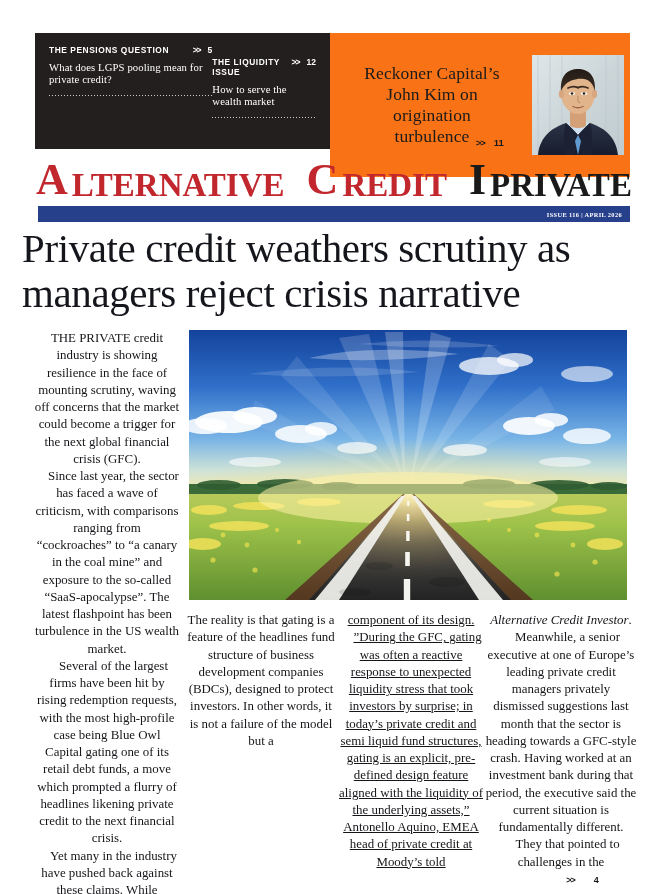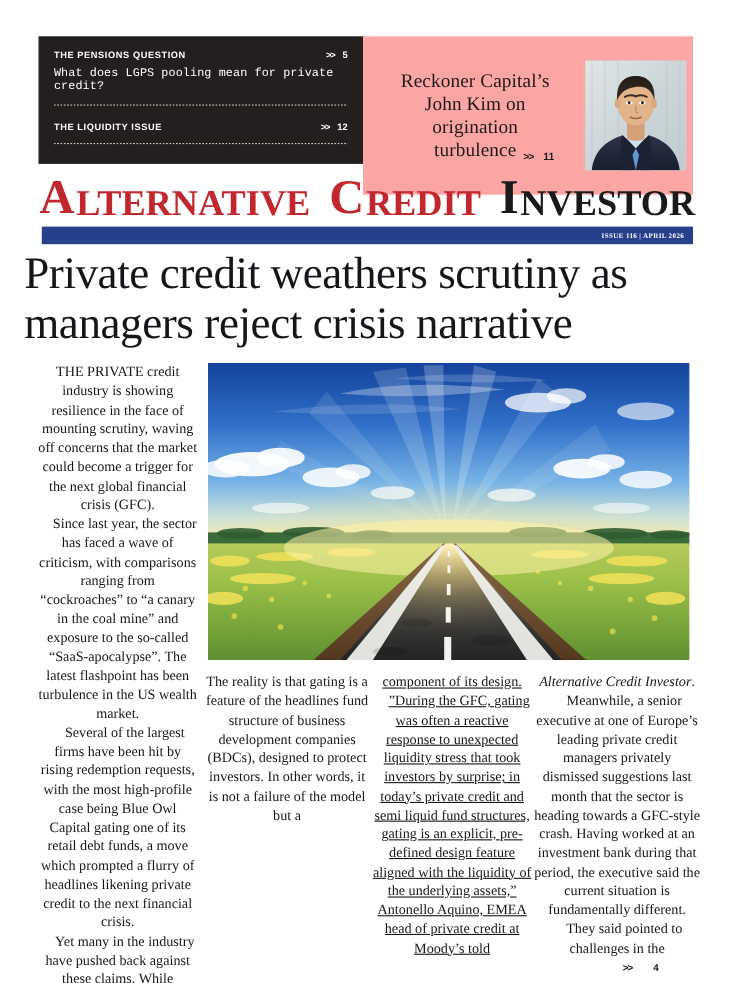--- a/index.html
+++ b/index.html
@@ -13,48 +13,48 @@
   .page{position:absolute;inset:0;width:665px;height:894px;background:#fff;}
 
   
   .teaser-strip{
     position:absolute;left:35px;top:33px;width:595px;height:116px;
     display:flex;
   }
   .teaser-dark{
     width:295px;height:116px;background:#231f1e;
     box-sizing:border-box;padding:12px 14px 0 14px;
-    display:flex;flex-direction:column;justify-content:flex-start;
+    display:flex;flex-direction:row;justify-content:flex-start;
   }
   .teaser-block{margin-bottom:2px;}
   .teaser-row{
     display:flex;align-items:baseline;justify-content:space-between;
     font-family:"Liberation Sans", sans-serif;
   }
   .kicker{
     color:#ffffff;font-size:8.4px;font-weight:bold;letter-spacing:.55px;
     text-transform:uppercase;font-family:"Liberation Sans", sans-serif;
   }
   .pagejump{
     display:flex;align-items:baseline;gap:7px;
     font-family:"Liberation Sans", sans-serif;
   }
   .jump-arrow{color:#ffffff;font-size:8.5px;font-weight:bold;letter-spacing:-1px;}
   .jump-num{color:#ffffff;font-size:8.5px;font-weight:bold;}
   .teaser-title{
     color:#ffffff;font-size:10.7px;margin-top:6px;
-    font-family:Liberation Mono, monospace;letter-spacing:.1px;
+    font-family:Liberation Serif, serif;letter-spacing:.1px;
   }
   .dotrule{
     margin-top:10px;height:1px;width:100%;
     background-image:linear-gradient(to right,#cfcbc8 0 1.2px,transparent 1.2px 3px);
     background-size:3px 1px;background-repeat:repeat-x;
   }
   .teaser-grey{
-    width:300px;height:144px;background:#fca5a5;
+    width:300px;height:144px;background:#f97316;
     display:flex;align-items:center;box-sizing:border-box;padding:0 6px 0 4px;
     position:relative;
     justify-content:space-between;
   }
   .promo-text{
     flex:1;text-align:center;color:#1a1a1a;
     font-family:"Liberation Serif", serif;
     font-size:17.5px;line-height:21px;letter-spacing:.1px;
     padding-right:2px;position:relative;
   }
@@ -157,20 +157,21 @@
       </div>
 
       <div class="teaser-block" style="margin-top:12px;">
         <div class="teaser-row">
           <span class="kicker">THE LIQUIDITY ISSUE</span>
           <span class="pagejump">
             <span class="jump-arrow">&gt;&gt;</span>
             <span class="jump-num">12</span>
           </span>
         </div>
+        <div class="teaser-title">How to serve the wealth market</div>
         <div class="dotrule"></div>
       </div>
 
     </div>
 
     <div class="teaser-grey">
       <div class="promo-text">
         <span>Reckoner Capital’s</span><br>
         <span>John Kim on</span><br>
         <span>origination</span><br>
@@ -237,21 +238,21 @@
   </div>
 
   <div class="masthead">
     <span class="mast-word mast-cap mast-red">A</span>
       <span class="mast-word mast-small mast-red">LTERNATIVE</span>
       <span style="display:inline-block;width:14px;"></span>
       <span class="mast-word mast-cap mast-red">C</span>
       <span class="mast-word mast-small mast-red">REDIT</span>
       <span style="display:inline-block;width:14px;"></span>
       <span class="mast-word mast-cap mast-blk">I</span>
-      <span class="mast-word mast-small mast-blk">NVESTOR</span>
+      <span class="mast-word mast-small mast-blk">PRIVATE</span>
   </div>
 
   <div class="issue-bar">
     <span class="issue-text">ISSUE 116 | APRIL 2026</span>
   </div>
 
   <div class="headline">
     <div>Private credit weathers scrutiny as</div>
     <div>managers reject crisis narrative</div>
   </div>
@@ -412,21 +413,21 @@
     </div>
 
     <div class="col col3">
       <p>component of its design.</p>
       <p>”During the GFC, gating was often a reactive response to unexpected liquidity stress that took investors by surprise; in today’s private credit and semi liquid fund structures, gating is an explicit, pre-defined design feature aligned with the liquidity of the underlying assets,” Antonello Aquino, EMEA head of private credit at Moody’s told</p>
     </div>
 
     <div class="col col4">
       <p><span class="ital">Alternative Credit Investor</span><span>.</span></p>
       <p>Meanwhile, a senior executive at one of Europe’s leading private credit managers privately dismissed suggestions last month that the sector is heading towards a GFC-style crash. Having worked at an investment bank during that period, the executive said the current situation is fundamentally different.</p>
-      <p><span>They said pointed to challenges in the</span><span class="endjump">
+      <p><span>They that pointed to challenges in the</span><span class="endjump">
             <span class="jump-arrow">&gt;&gt;</span>
             <span class="jump-num">4</span>
           </span></p>
     </div>
 
   </div>
 
 </div>
 
 </body></html>

